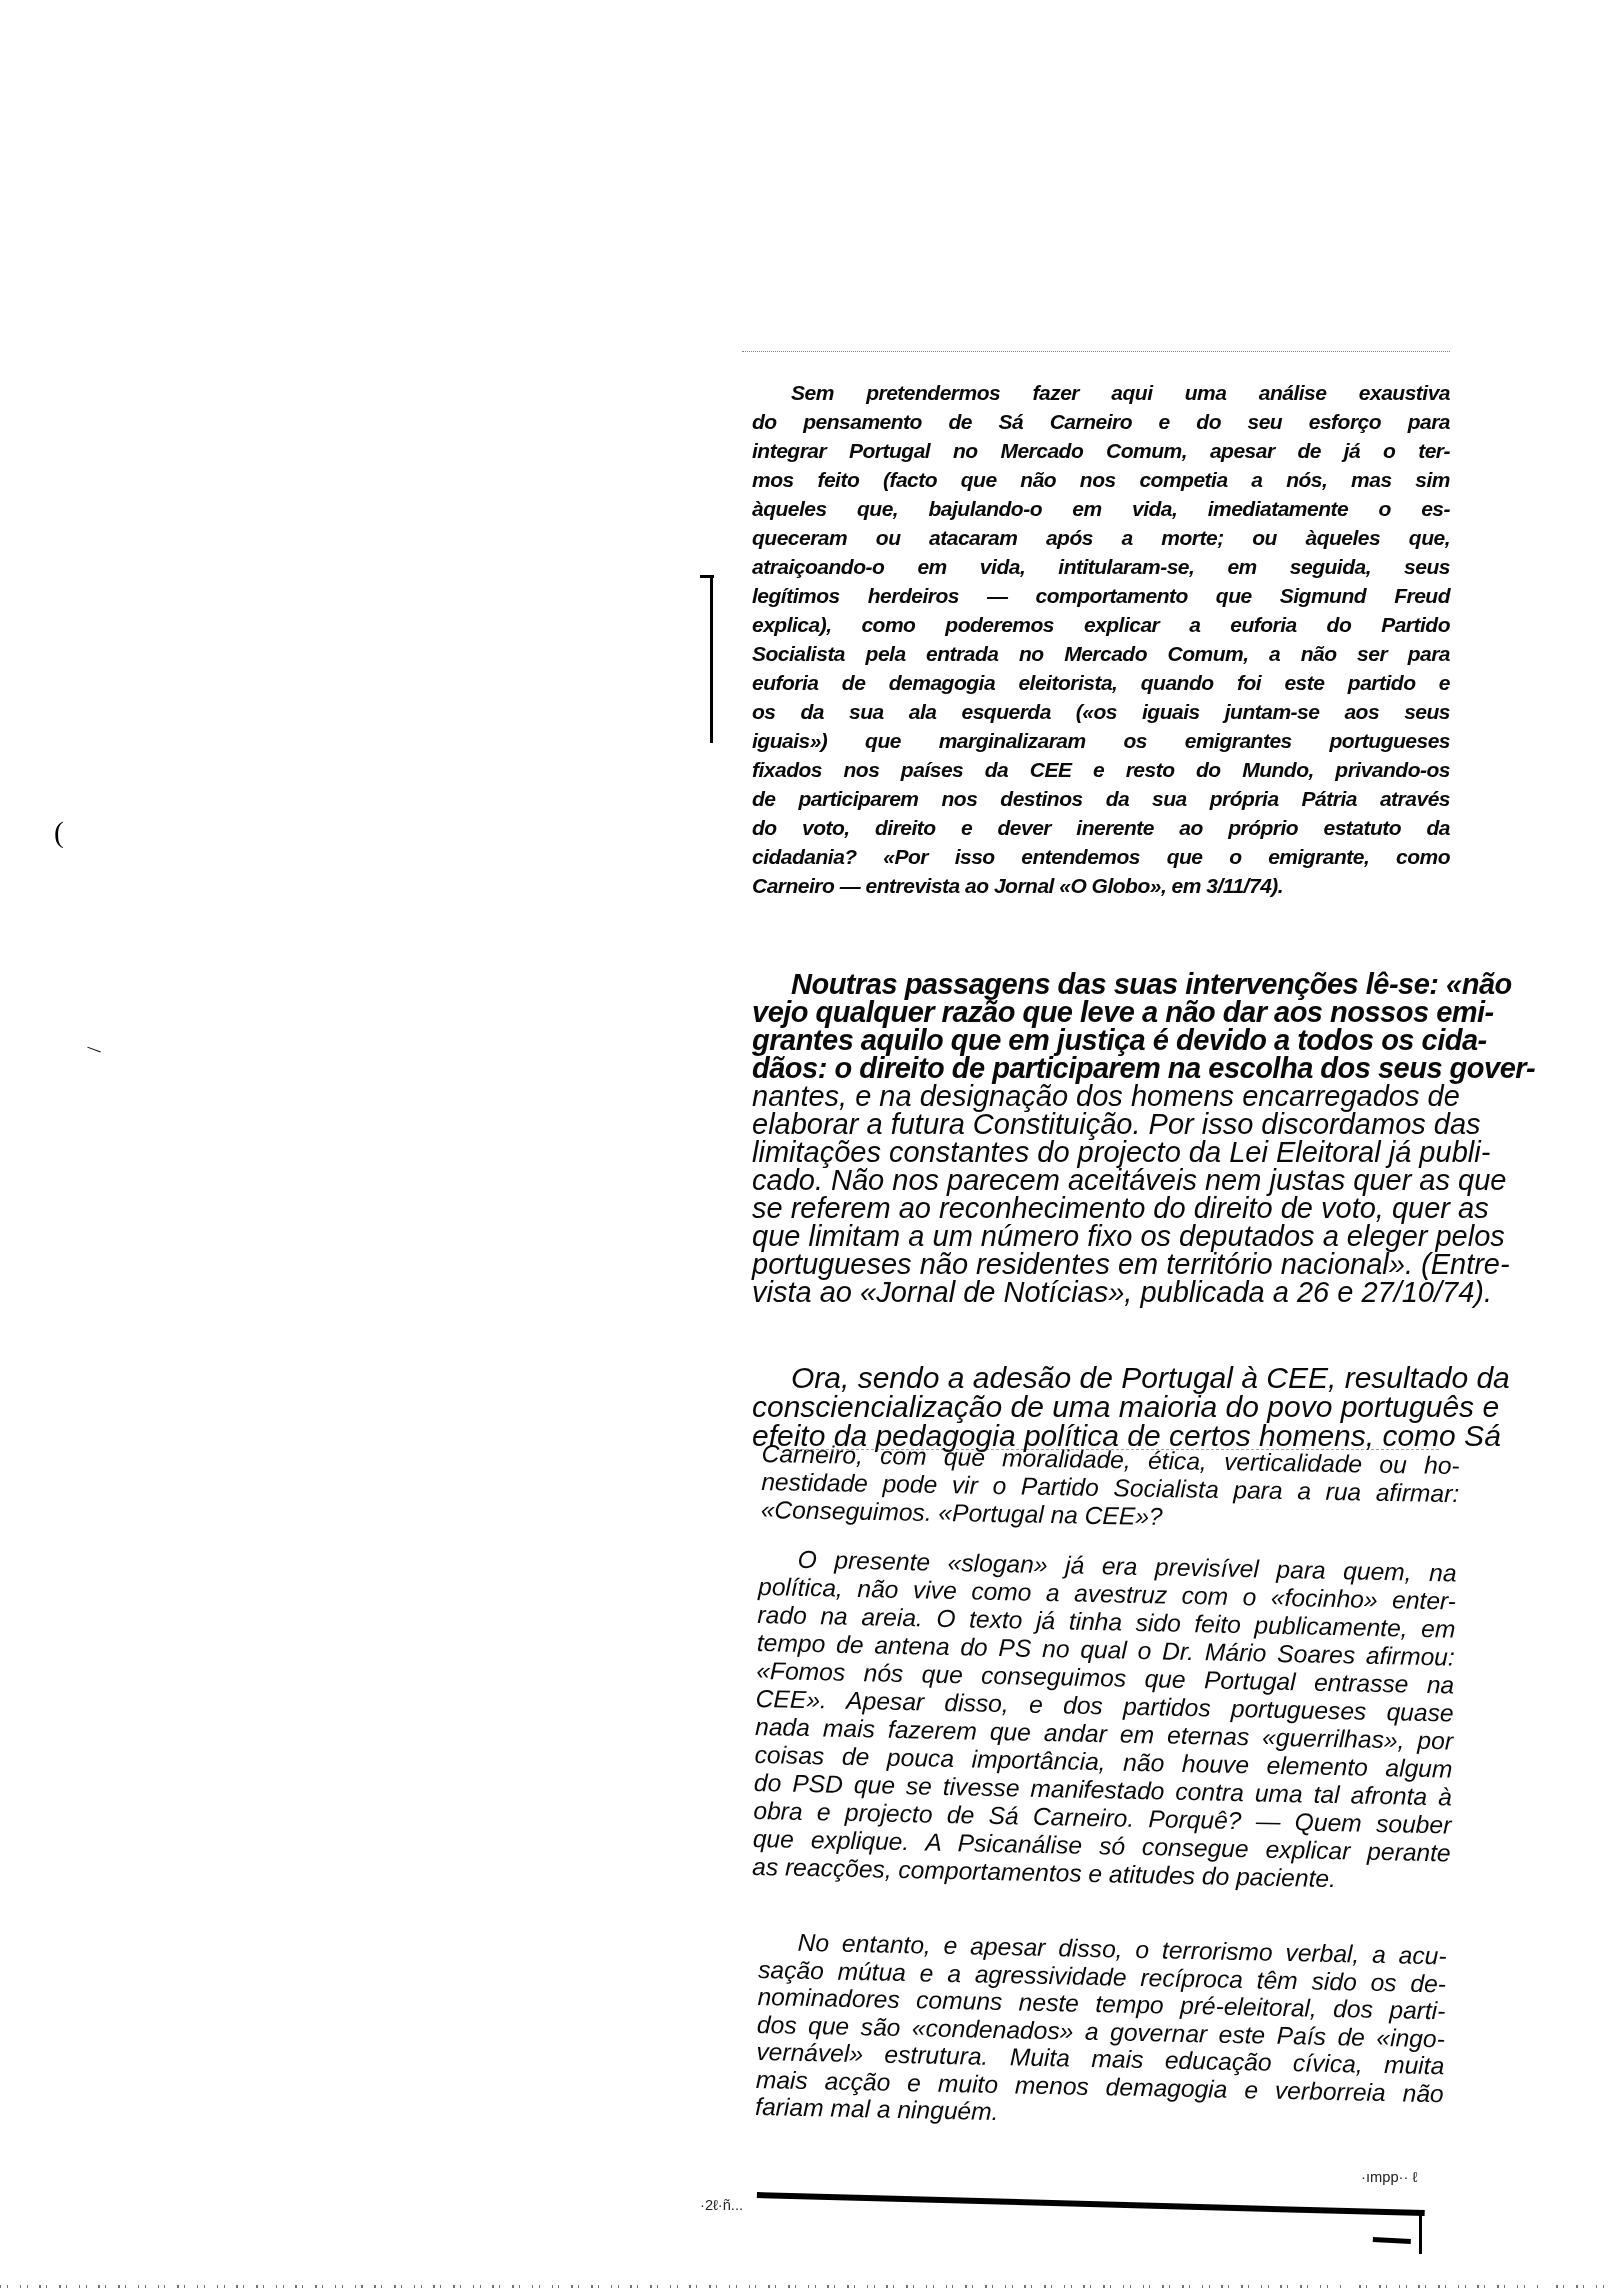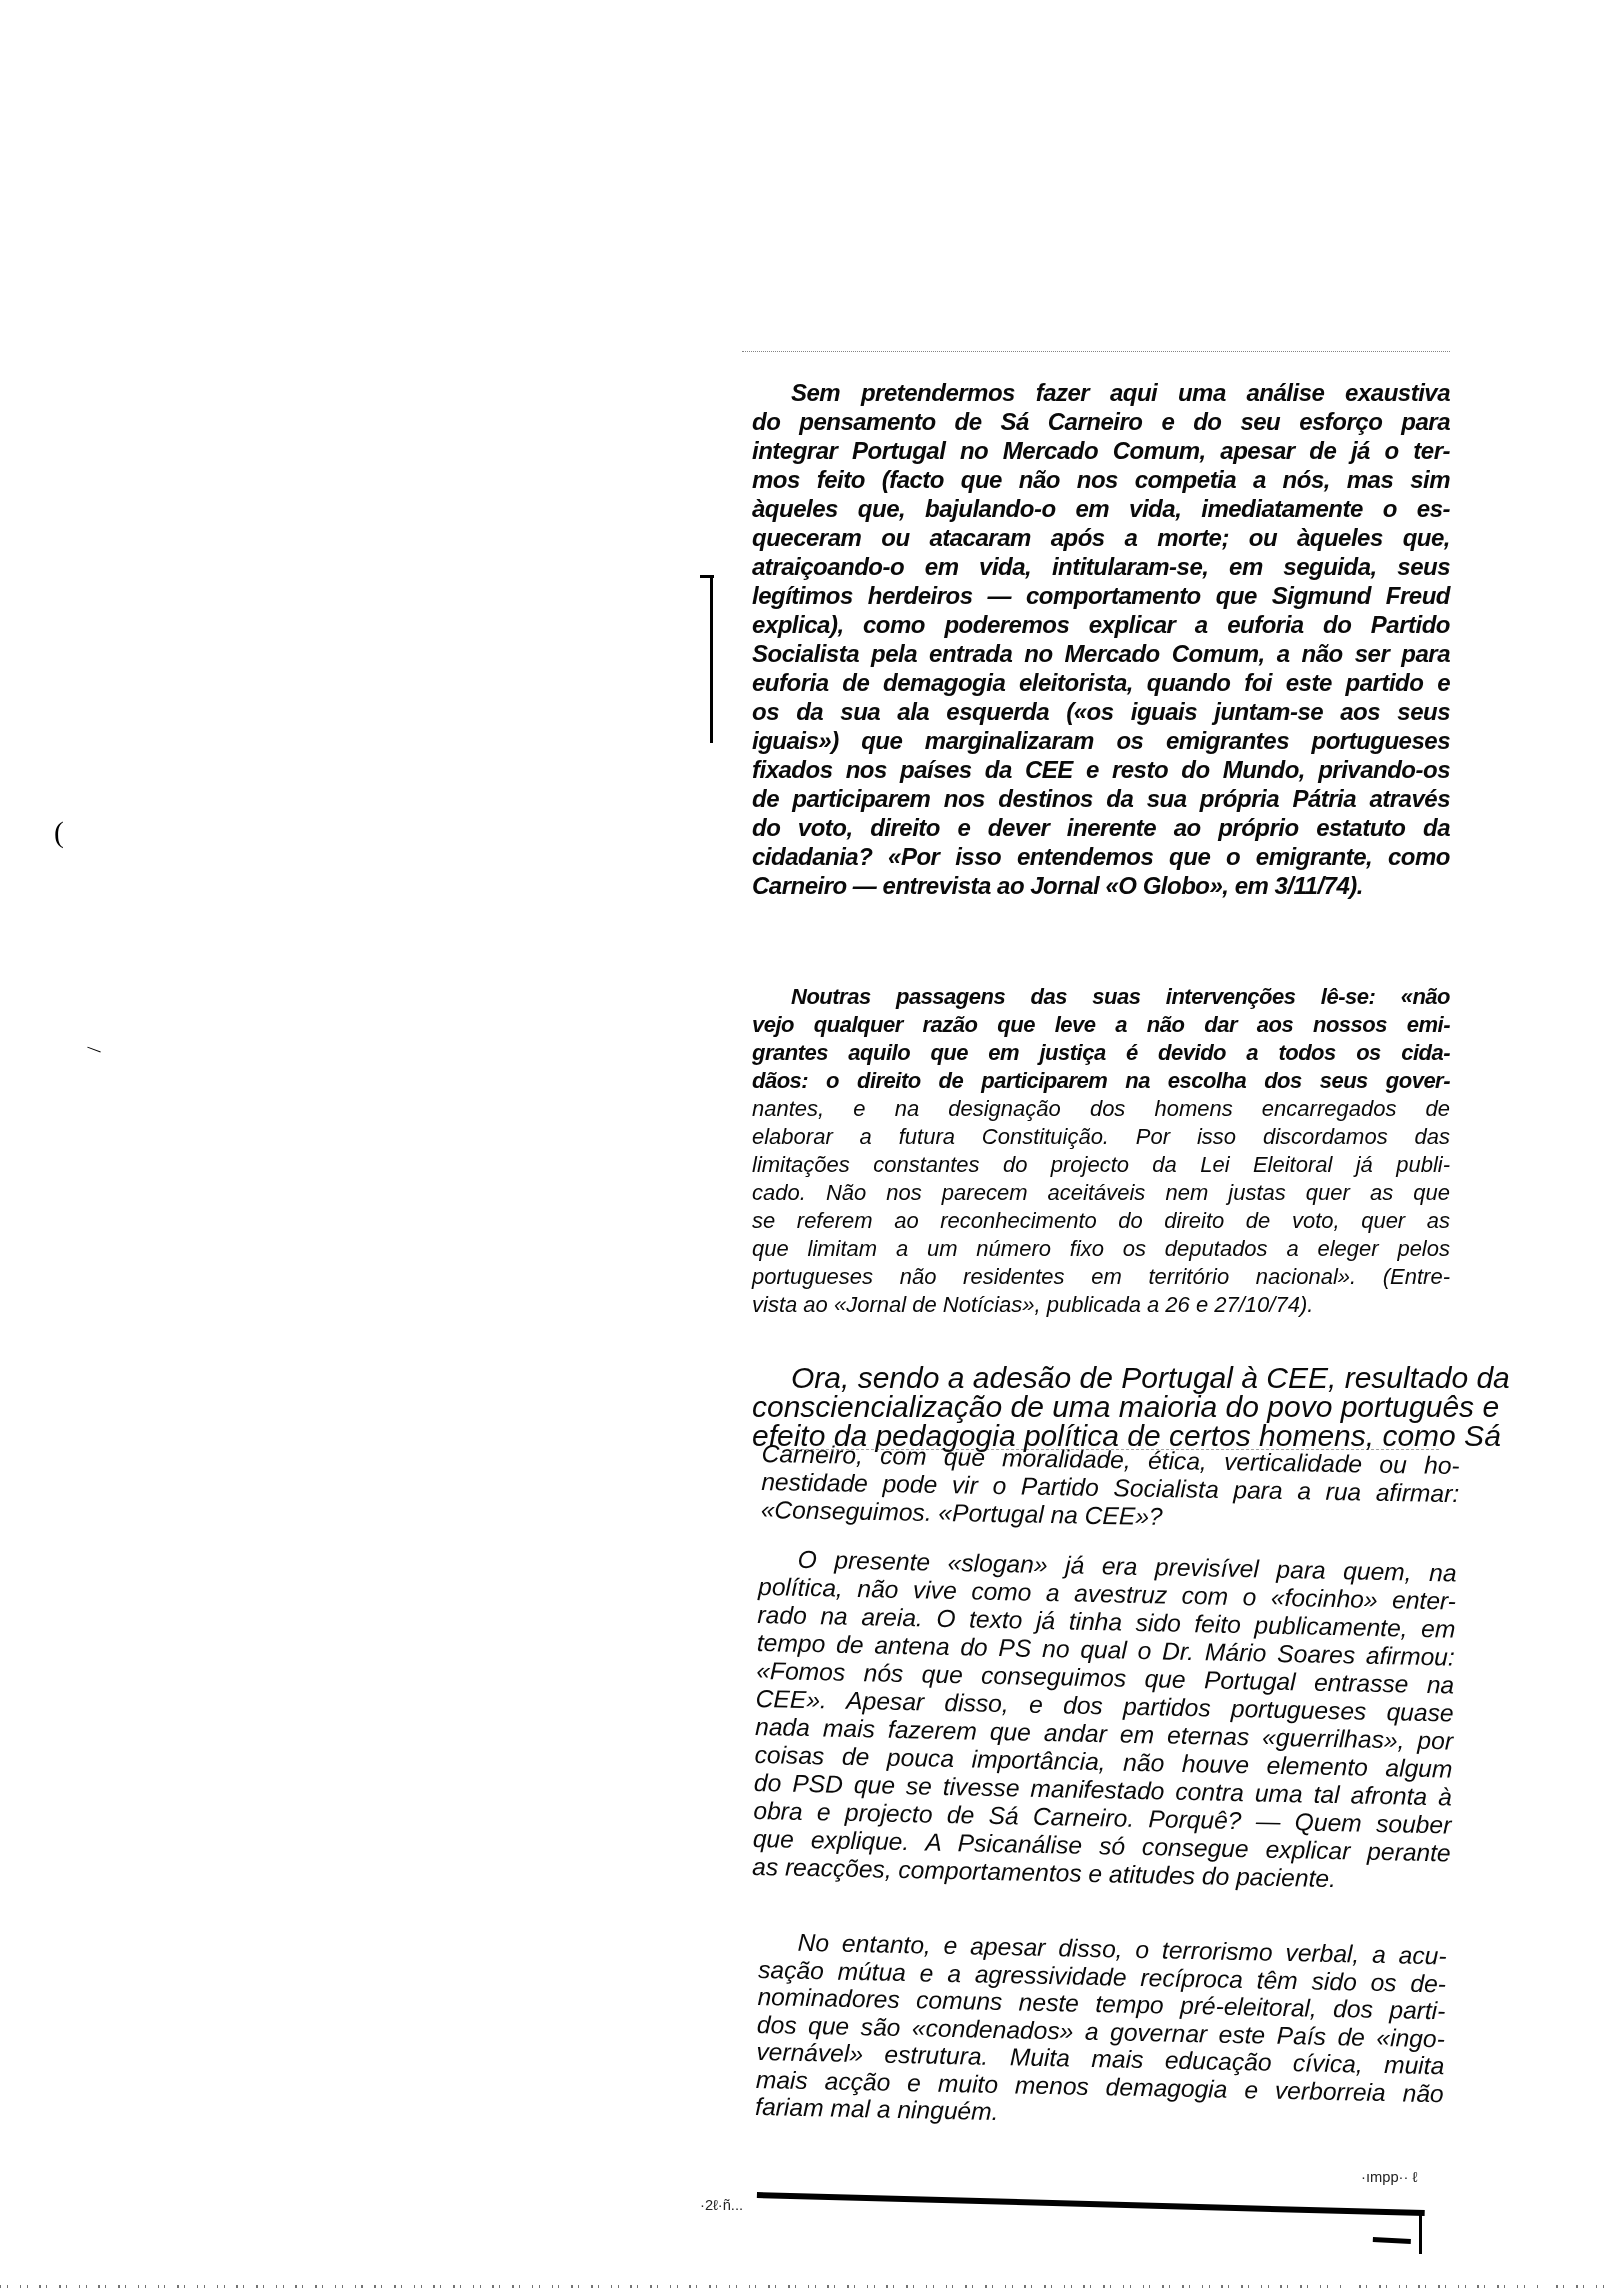--- a/index.html
+++ b/index.html
@@ -2,22 +2,22 @@
 <html style="font-size:7.9px"><head>
 <meta charset="utf-8">
 <style>
   html, body { margin: 0; padding: 0; background: #ffffff; }
   body { width: 1612px; height: 2295px; position: relative; overflow: hidden; }
   .page { position: absolute; inset: 0; background: #fff; }
   .para { position: absolute; font-family: "Liberation Sans", sans-serif; font-style: italic; color: #0a0a0a; }
   .line { display: block; white-space: nowrap; text-align: justify; text-align-last: justify; }
   .bold { font-weight: 700; letter-spacing: -0.5px; }
   .reg { font-weight: 400; }
-  .block-a { left: 752px; top: 378px; width: 698px; font-size: 24px; line-height: 29px; }
-  .block-b { left: 752px; top: 970px; width: 698px; font-size: 22px; line-height: 28px; margin-top: 13px; }
+  .block-a { left: 752px; top: 378px; width: 698px; font-size: 21px; line-height: 29px; }
+  .block-b { left: 752px; top: 970px; width: 698px; font-size: 29px; line-height: 28px; }
   .block-c { left: 752px; top: 1363px; width: 698px; font-size: 30px; line-height: 29px; }
   .block-d { left: 762px; top: 1440px; width: 698px; font-size: 24.6px; line-height: 28px; transform: rotate(1.0deg); transform-origin: left top; }
   .block-e { left: 759px; top: 1545px; width: 698px; font-size: 24.6px; line-height: 28px; transform: rotate(1.2deg); transform-origin: left top; }
   .block-f { left: 759px; top: 1928px; width: 688px; font-size: 24.6px; line-height: 27.5px; transform: rotate(1.2deg); transform-origin: left top; }
   .indent { padding-left: 39px; }
   .last { text-align: left; text-align-last: left; }
   .mark { position: absolute; background: #000; }
   .noise { position: absolute; font-family: "Liberation Sans", sans-serif; color: #222; font-size: 14.7px; }
   .paren { position: absolute; left: 54px; top: 816px; font-family: "Liberation Serif", serif; font-size: 29.5px; color: #000; }
   .scan-strip { position: absolute; left: 0; top: 2285px; width: 1612px; height: 2.9px;

